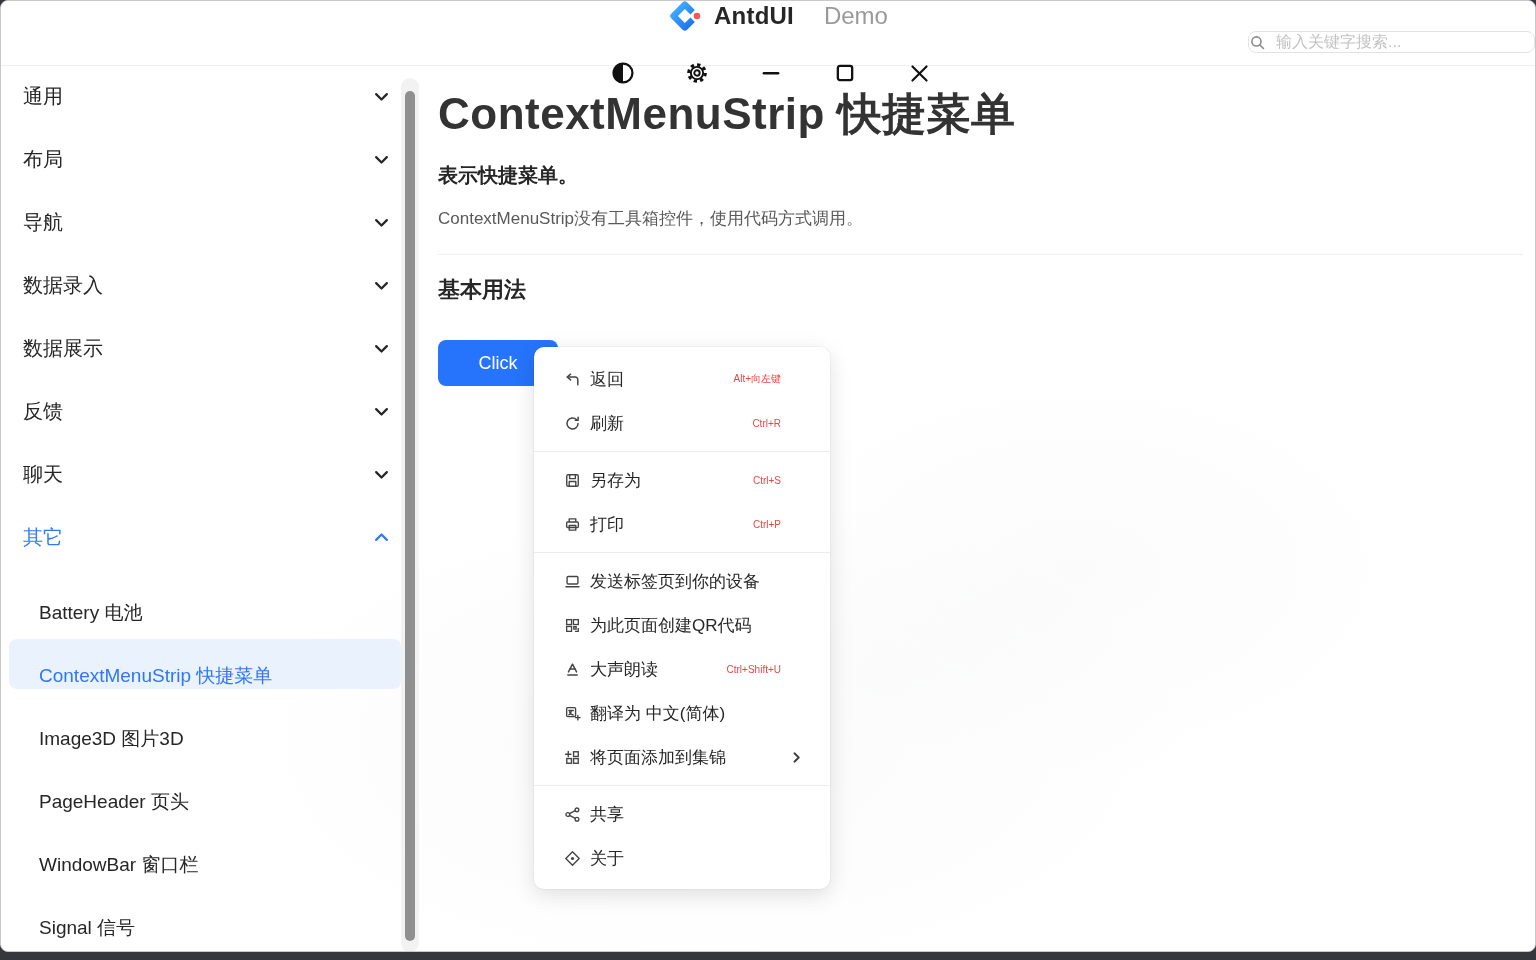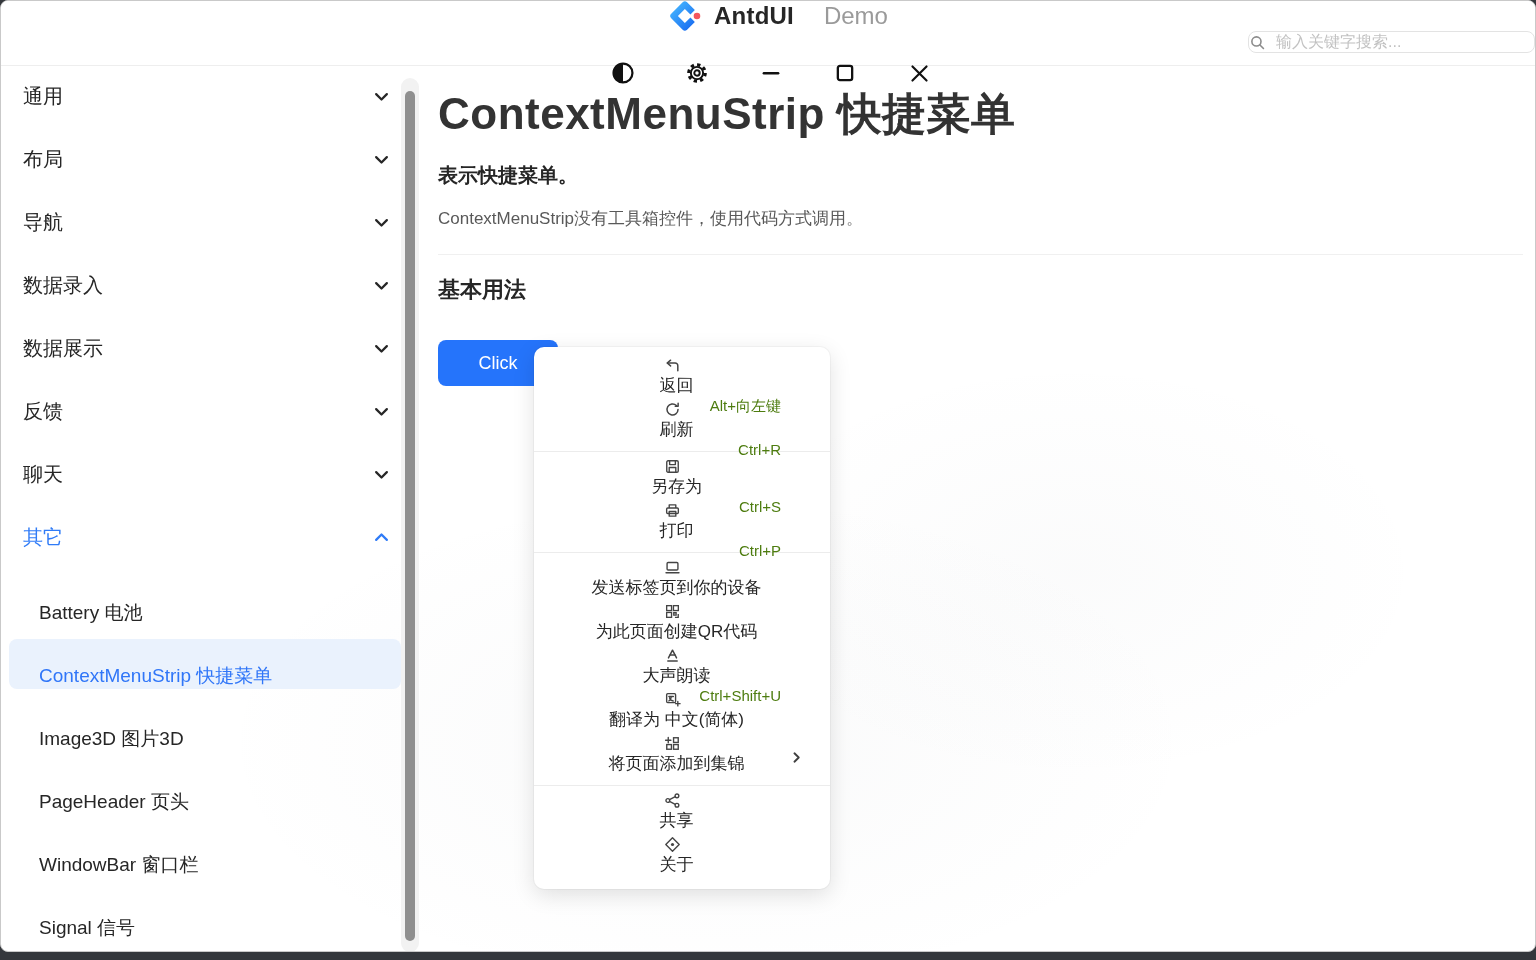--- a/index.html
+++ b/index.html
@@ -86,25 +86,25 @@
     background:#2574fb;color:#fff;font-size:18px;font-family:inherit;cursor:pointer;
   }
   
   .context-menu{
     position:absolute;left:533px;top:346px;width:296px;box-sizing:border-box;
     background:#fff;border-radius:10px;padding:10px 0 9px 0;z-index:10;
     box-shadow:0 6px 22px rgba(0,0,0,.12), 0 0 0 1px rgba(0,0,0,.03);
   }
   .menu-item{
     position:relative;height:44px;display:flex;align-items:center;
-    padding:0 49px 0 29px;cursor:pointer;flex-direction:column;
+    padding:0 49px 0 29px;cursor:pointer;
   }
   .mi-icon{width:18px;height:17px;display:flex;align-items:center;justify-content:center;color:#444;flex:0 0 auto;}
   .mi-label{font-size:17px;color:#262626;margin-left:9px;white-space:nowrap;}
-  .mi-shortcut{margin-left:auto;font-size:15px;color:#4d7c0f;white-space:nowrap;}
+  .mi-shortcut{margin-left:auto;font-size:10px;color:#ef4444;white-space:nowrap;}
   .mi-arrow{
     position:absolute;right:26px;top:50%;transform:translateY(-50%);
     width:16px;height:16px;color:#404040;display:flex;align-items:center;justify-content:center;
   }
   .menu-sep{border-top:1px solid #ececec;margin:6px 0;}
   svg{display:block;}
 </style>
 </head>
 <body>
 

